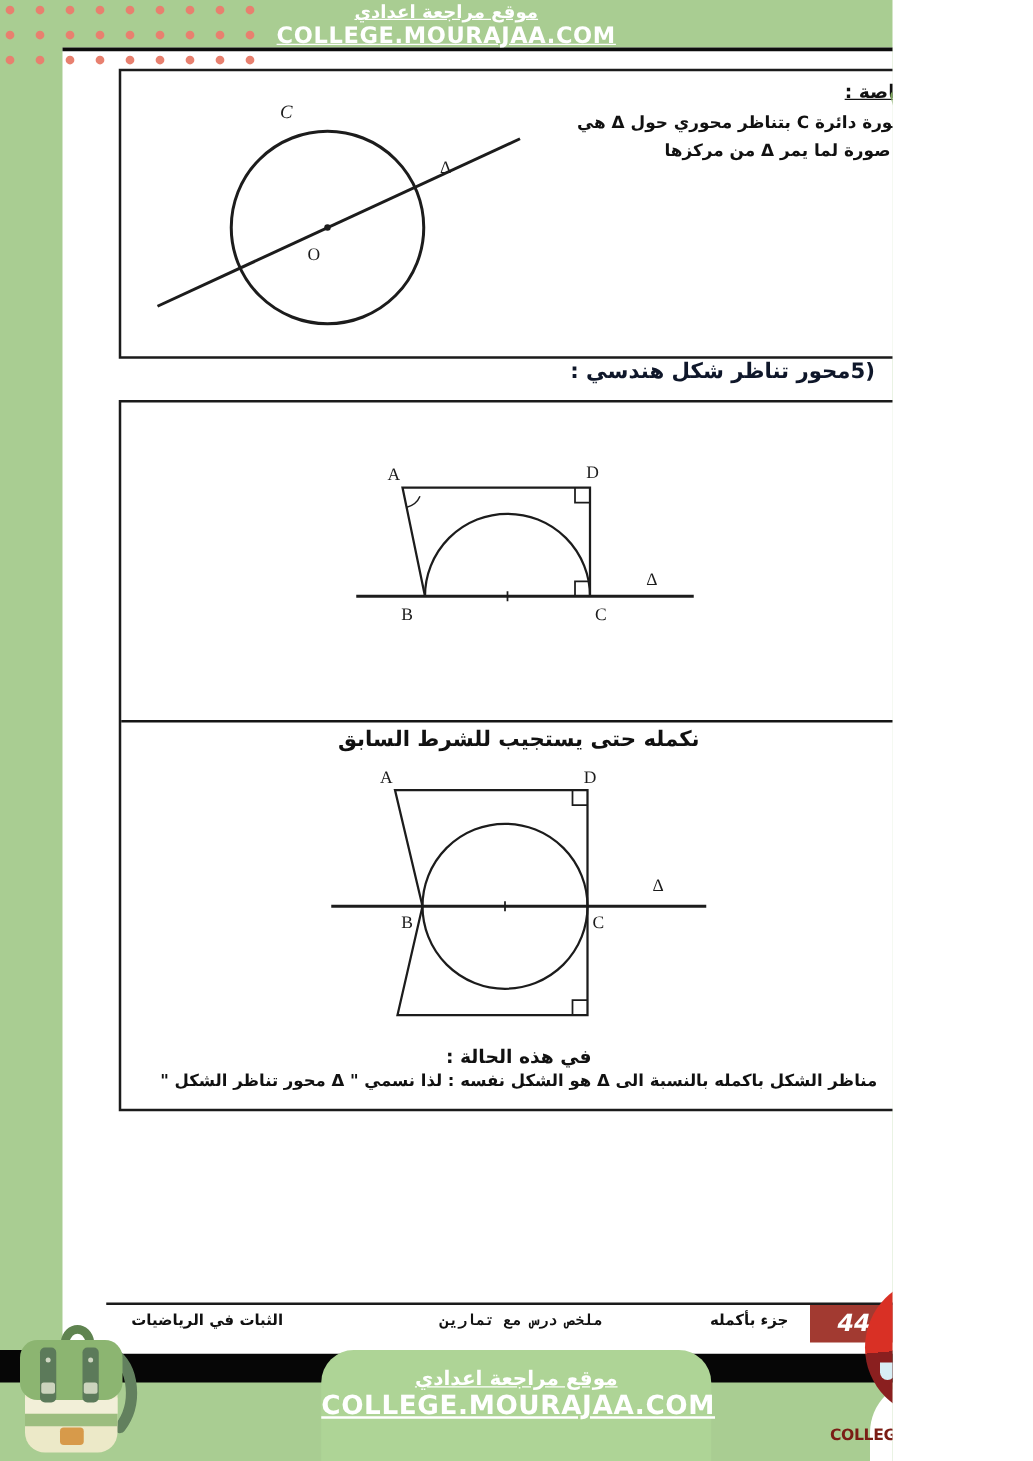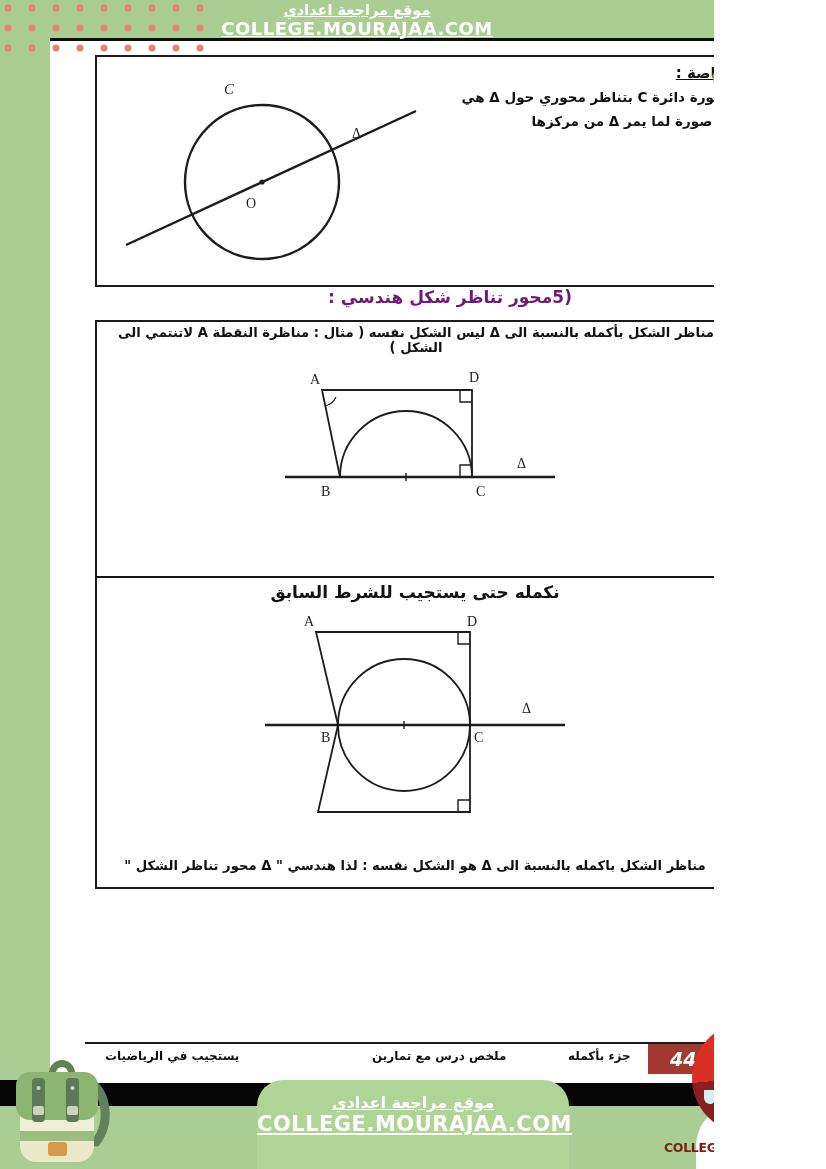--- a/index.html
+++ b/index.html
@@ -27,21 +27,21 @@
   .box{border:2px solid #1b1b1b;background:#fff;z-index:3;}
   .box1{left:95px;top:55px;width:642px;height:228px;}
   .box2{left:95px;top:320px;width:642px;height:565px;}
 
   .ar{direction:rtl;color:#111;}
   .b{font-weight:bold;}
 
   .box1-text{left:377px;top:60px;width:350px;text-align:right;z-index:3;font-size:13.5px;line-height:1.75;}
   .box1-text .ttl{font-size:15px;text-decoration:underline;}
 
-  .heading5{left:200px;top:287px;width:500px;text-align:center;font-size:17px;z-index:3;color:#701a75;}
+  .heading5{left:200px;top:287px;width:500px;text-align:right;font-size:17px;z-index:3;color:#0f172a;}
   .heading5 .num{display:inline-block;direction:ltr;}
 
   .intro{left:100px;top:325px;width:632px;text-align:center;font-size:13.2px;z-index:3;}
   .divider{left:97px;top:576px;width:638px;height:2px;background:#151515;z-index:3;}
   .midtxt{left:200px;top:582px;width:430px;text-align:center;font-size:17px;z-index:3;}
   .casetxt{left:200px;top:836px;width:430px;text-align:center;font-size:15px;z-index:3;}
   .conclusion{left:110px;top:858px;width:610px;text-align:center;font-size:13.2px;z-index:3;}
 
   svg.fig{z-index:3;overflow:visible;}
   .fig line,.fig path,.fig circle.sh,.fig polyline{stroke:#1c1c1c;fill:none;}
@@ -158,21 +158,20 @@
     <span>صورة دائرة C بتناظر محوري حول Δ هي</span><br>
     <span>C صورة لما يمر Δ من مركزها</span>
   </div>
 
   <div class="abs heading5 ar b">
     <span class="num">5)</span><span>محور تناظر شكل هندسي :</span>
   </div>
 
   <div class="abs box box2"></div>
 
-  <div class="abs intro ar b">مناظر الشكل بأكمله بالنسبة الى Δ ليس الشكل نفسه ( مثال : مناظرة النقطة A لاتنتمي الى الشكل )</div>
 
   <svg class="abs fig" style="left:255px;top:368px;" width="340" height="192">
     <line x1="30" y1="109" x2="300" y2="109" stroke-width="2.4"></line>
     <polyline points="85,109 67,22 217,22 217,109" stroke-width="1.8"></polyline>
     <path d="M85,109 A66,66 0 0 1 217,109" stroke-width="1.8"></path>
     <path d="M205,22 L205,34 L217,34" stroke-width="1.4"></path>
     <path d="M205,109 L205,97 L217,97" stroke-width="1.4"></path>
     <path d="M70,38 Q78,36 81,29" stroke-width="1.2"></path>
     <line x1="151" y1="105" x2="151" y2="113" stroke-width="1.4"></line>
     <text x="55" y="16">A</text>
@@ -192,25 +191,26 @@
     <path d="M213,22 L213,34 L225,34" stroke-width="1.4"></path>
     <path d="M213,202 L213,190 L225,190" stroke-width="1.4"></path>
     <line x1="159" y1="111" x2="159" y2="119" stroke-width="1.4"></line>
     <text x="59" y="16">A</text>
     <text x="222" y="16">D</text>
     <text x="76" y="132">B</text>
     <text x="229" y="132">C</text>
     <text x="277" y="103">Δ</text>
   </svg>
 
-  <div class="abs conclusion ar b">مناظر الشكل باكمله بالنسبة الى Δ هو الشكل نفسه : لذا هندسي " Δ محور تناظر الشكل "</div>
+  <div class="abs casetxt ar b">في هذه الحالة :</div>
+  <div class="abs conclusion ar b">مناظر الشكل باكمله بالنسبة الى Δ هو الشكل نفسه : لذا نسمي " Δ محور تناظر الشكل "</div>
 
   <div class="abs footer-rule"></div>
-  <div class="abs ftxt ar b" style="left:105px;">يستجيب في الرياضيات</div>
-  <div class="abs ftxt ar b" style="left:372px;">ملخص درس مع تمارين</div>
+  <div class="abs ftxt ar b" style="left:105px;">الثبات في الرياضيات</div>
+  <div class="abs ftxt ar b" style="left:352px;font-family:Liberation Mono, monospace;">ملخص درس مع تمارين</div>
   <div class="abs ftxt ar b" style="left:568px;">جزء بأكمله</div>
   <div class="abs badge">44</div>
 
   <div class="abs white-blob"></div>
 
   <div class="abs bottom-banner">
     <div class="l1">موقع مراجعة اعدادي</div>
     <div class="l2">COLLEGE.MOURAJAA.COM</div>
   </div>
 

